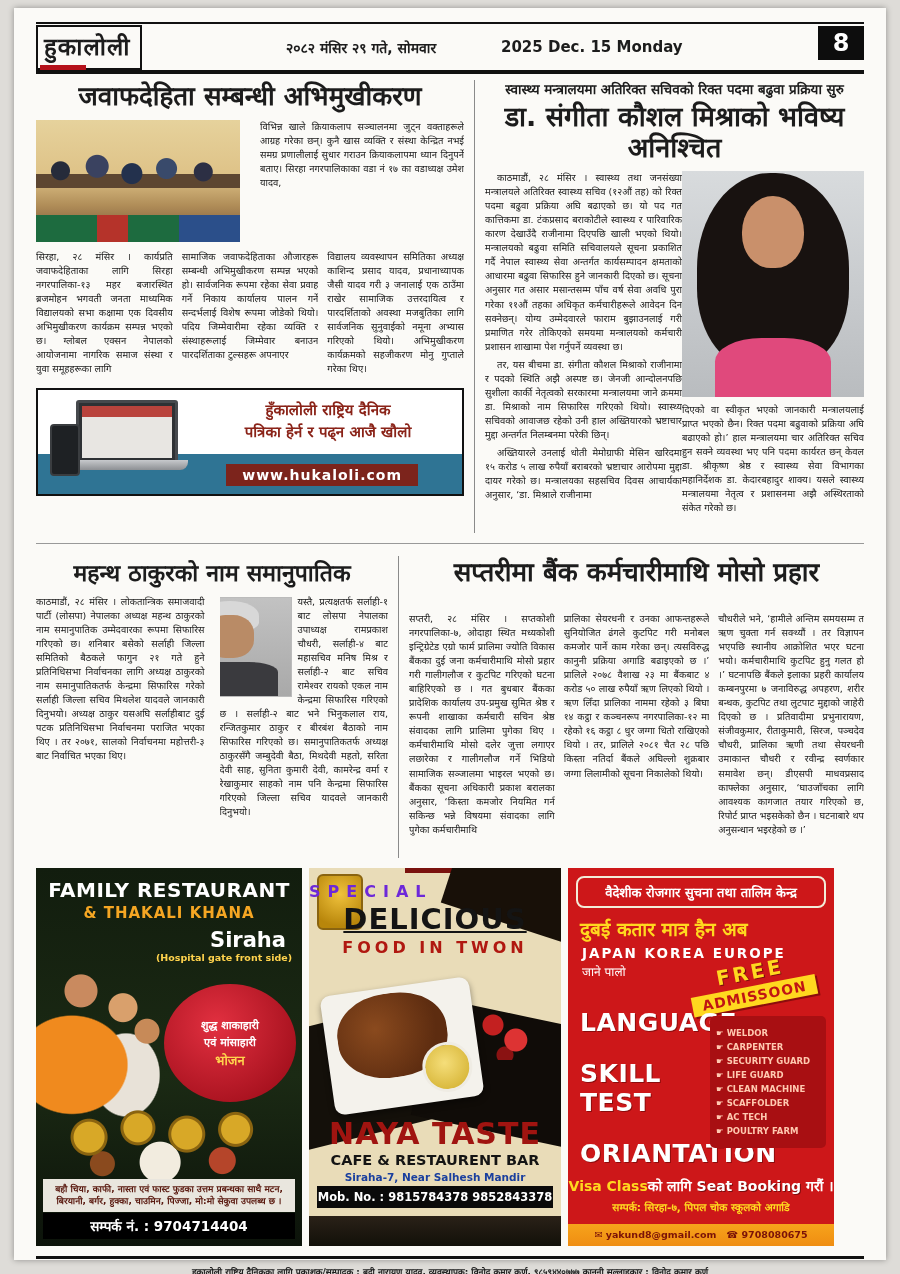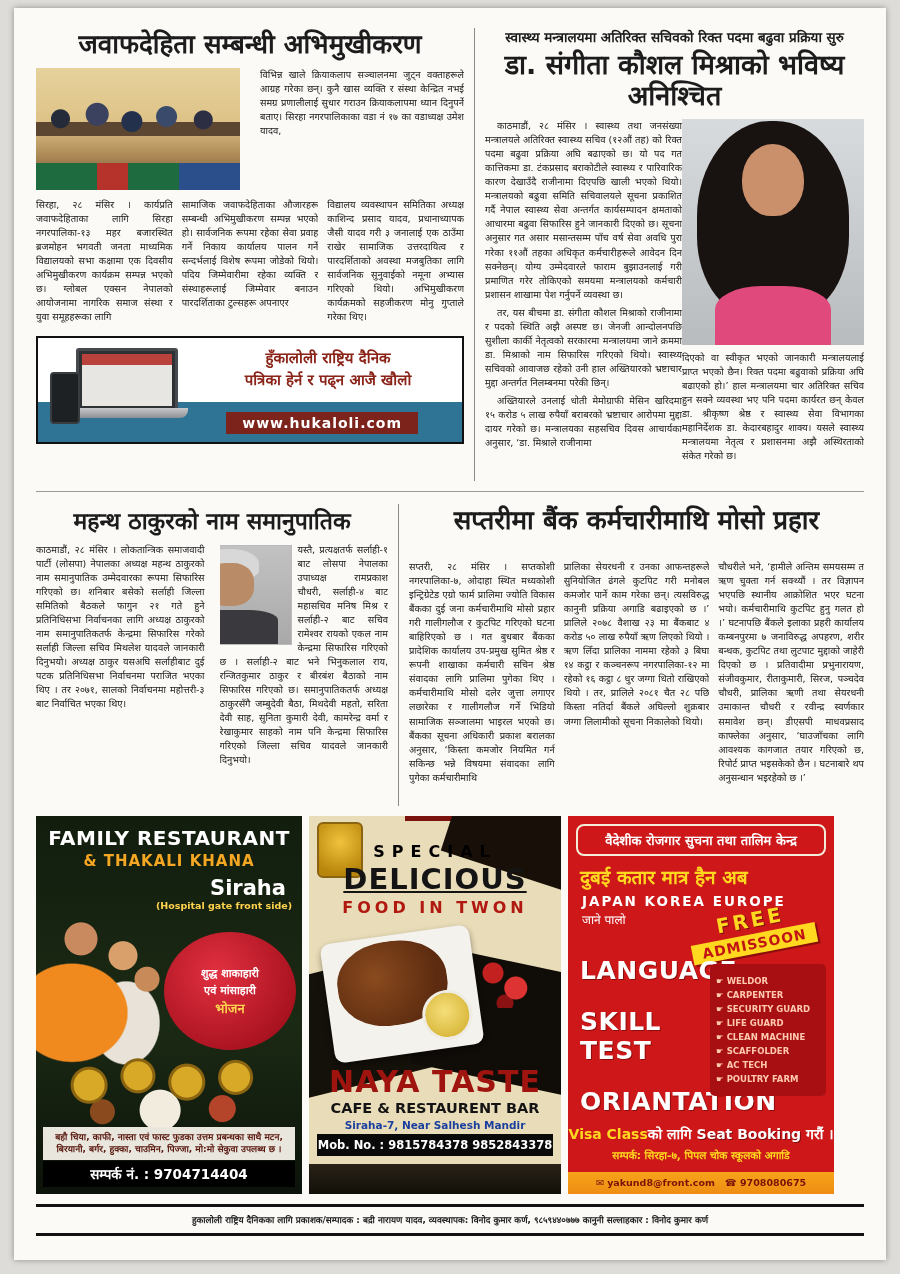--- a/index.html
+++ b/index.html
@@ -117,21 +117,21 @@
   .fam-contact{position:absolute;left:7px;right:7px;bottom:7px;background:#000;color:#fff;text-align:center;font-size:13.5px;font-weight:bold;padding:4px 0;}
 
   
   .ad-naya{width:252px;background:#ead festa;}
   .ad-naya{background:#e9dcb8;}
   .ad-naya .topstrip{position:absolute;right:0;top:0;width:62%;height:5px;background:#7a120e;}
   .naya-diag-t{position:absolute;right:-40px;top:-30px;width:150px;height:90px;background:#181008;transform:rotate(18deg);}
   .naya-diag-b{position:absolute;left:-60px;top:150px;width:200px;height:120px;background:#14100a;transform:rotate(-14deg);}
   .naya-diag-r{position:absolute;right:-70px;top:150px;width:210px;height:120px;background:#100c08;transform:rotate(12deg);}
   .naya-badge{position:absolute;left:8px;top:6px;width:42px;height:52px;background:radial-gradient(circle at 50% 35%,#f0c23c,#b8860b 80%);border:2px solid #8a6410;border-radius:6px;}
-  .ad-naya .s1{position:relative;margin-top:26px;text-align:center;color:#000000;font-weight:900;font-size:16px;letter-spacing:7px;}
+  .ad-naya .s1{position:relative;margin-top:14px;text-align:left;color:#6d28d9;font-weight:900;font-size:16px;letter-spacing:7px;}
   .ad-naya .s2{position:relative;text-align:center;color:#141414;font-weight:900;font-size:29px;letter-spacing:1px;margin-top:1px;text-decoration:underline;}
   .ad-naya .s3{position:relative;text-align:center;color:#b01810;font-weight:900;font-size:16px;letter-spacing:4px;margin-top:2px;}
   .naya-plate{position:absolute;left:18px;top:118px;width:150px;height:120px;background:#f4f2ec;transform:rotate(-8deg);border-radius:10px;box-shadow:0 3px 6px rgba(0,0,0,.4);}
   .naya-plate .food{position:absolute;left:12px;top:6px;width:110px;height:84px;border-radius:46%;
     background:radial-gradient(circle at 35% 40%,#8a4a1e,#5d2c10 70%),#6b3414;}
   .naya-plate .dip{position:absolute;right:8px;bottom:8px;width:44px;height:44px;border-radius:50%;background:radial-gradient(circle at 45% 40%,#f5de7a,#d9b83c 75%);border:3px solid #efece4;}
   .naya-toms{position:absolute;right:26px;top:142px;width:60px;height:50px;
     background:radial-gradient(circle at 30% 30%,#c32020 0 10px,transparent 11px),radial-gradient(circle at 68% 60%,#d33 0 11px,transparent 12px),radial-gradient(circle at 50% 90%,#8a1212 0 8px,transparent 9px);}
   .ad-naya .nm{position:absolute;left:0;right:0;top:248px;text-align:center;color:#a01410;font-weight:900;font-size:30px;letter-spacing:1px;}
   .ad-naya .nsub{position:absolute;left:0;right:0;top:284px;text-align:center;color:#141414;font-weight:900;font-size:14.5px;}
@@ -162,20 +162,29 @@
   .pfoot{margin-top:10px;border-top:3px solid #111;border-bottom:3px solid #111;padding:6px 8px;text-align:center;}
   .pfoot div{font-size:8.8px;line-height:1.6;color:#1d1d1d;font-weight:bold;}
 </style>
 </head>
 <body>
 
 <div class="canvas">
 <div class="page">
 <div class="inner">
 
+  <div class="hdr">
+    <div class="masthead">
+      <span>हुकालोली</span>
+      <div class="accent"></div>
+    </div>
+    <div class="np">२०८२ मंसिर २९ गते, सोमवार</div>
+    <div class="en">2025 Dec. 15 Monday</div>
+    <div class="pageno">8</div>
+  </div>
 
   <section class="top">
 
     <article class="art-acc">
       <h1 class="h-big">जवाफदेहिता सम्बन्धी अभिमुखीकरण</h1>
       <div class="acc-row">
         <div class="photo-classroom">
           <div class="figures"></div>
           <div class="cloth"></div>
         </div>
@@ -312,21 +321,21 @@
         <div class="it"><span class="pt">☛</span><span>CLEAN MACHINE</span></div>
         <div class="it"><span class="pt">☛</span><span>SCAFFOLDER</span></div>
         <div class="it"><span class="pt">☛</span><span>AC TECH</span></div>
         <div class="it"><span class="pt">☛</span><span>POULTRY FARM</span></div>
       </div>
       <div class="man-visa">
         <span class="y">Visa Class</span><span class="w">को लागि </span><span class="wb">Seat Booking</span><span class="w"> गरौं ।</span>
       </div>
       <div class="man-contact">सम्पर्क: सिरहा-७, पिपल चोक स्कूलको अगाडि</div>
       <div class="man-foot">
-        <span><span>✉ </span><span>yakund8@front.com</span></span>
+        <span><span>✉ </span><span>yakund8@gmail.com</span></span>
         <span><span>☎ </span><span>9708080675</span></span>
       </div>
     </div>
   </section>
 
   <footer class="pfoot">
     <div>हुकालोली राष्ट्रिय दैनिकका लागि प्रकाशक/सम्पादक : बद्री नारायण यादव, व्यवस्थापक: विनोद कुमार कर्ण, ९८५९४४०७७७   कानुनी सल्लाहकार : विनोद कुमार कर्ण</div>
   </footer>
 
 </div>

